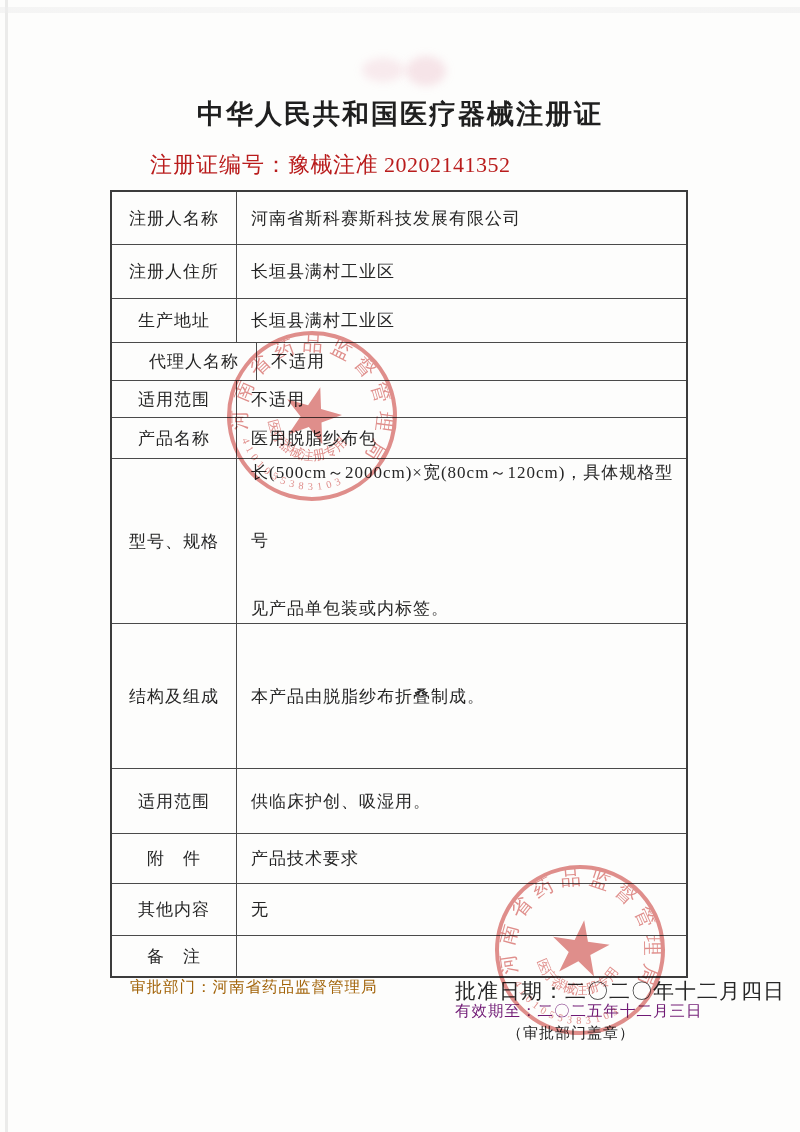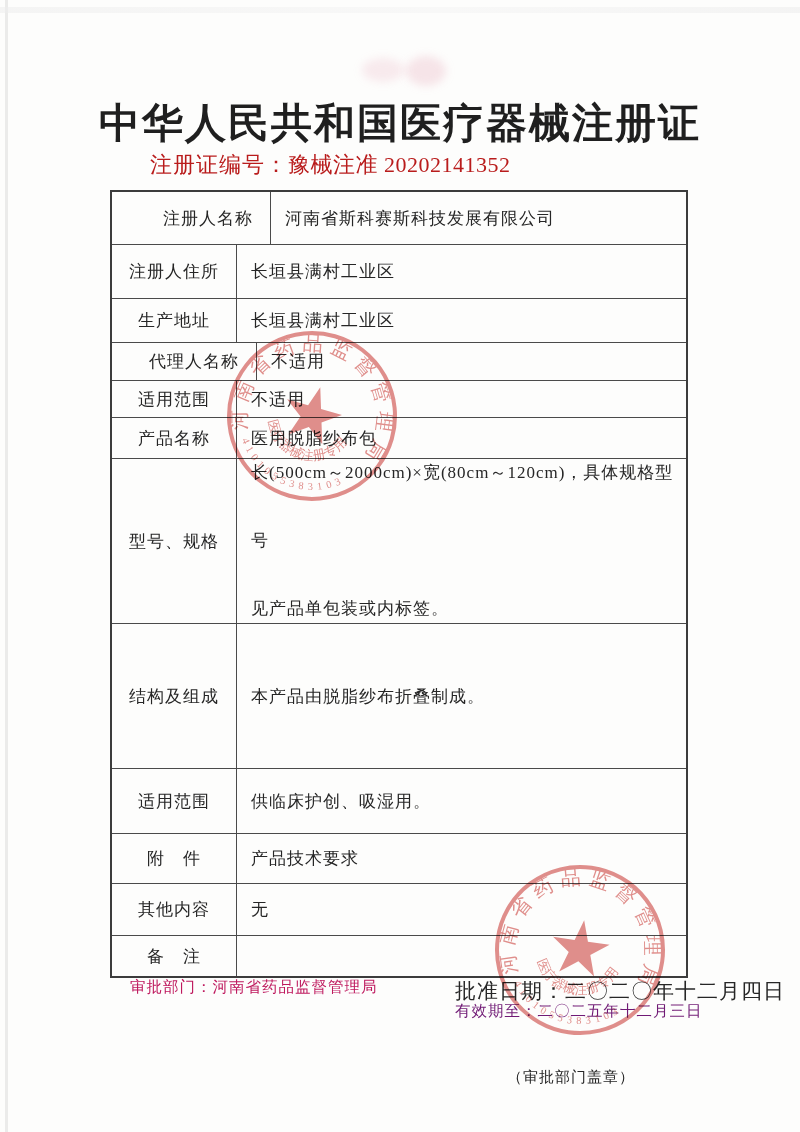--- a/index.html
+++ b/index.html
@@ -10,54 +10,54 @@
     color:#2d2d2d;
   }
   .scan-edge-left{position:absolute;left:5px;top:0;width:3px;height:100%;background:#e3e3e3;opacity:.7;}
   .scan-edge-top{position:absolute;left:0;top:7px;width:100%;height:6px;background:linear-gradient(to right,#ededed 0%,#f4f4f4 55%,#ececec 100%);opacity:.55;}
   .smudge{position:absolute;border-radius:50%;filter:blur(4px);}
   .smudge-a{left:362px;top:58px;width:42px;height:24px;background:rgba(226,150,170,.18);}
   .smudge-b{left:406px;top:56px;width:40px;height:30px;background:rgba(222,140,165,.22);}
 
   .doc-title{
     position:absolute;left:0;top:96px;width:100%;
-    text-align:center;font-size:41px;font-weight:bold;letter-spacing:2px;color:#1f1f1f;
+    text-align:center;font-size:27px;font-weight:bold;letter-spacing:2px;color:#1f1f1f;
   }
   .cert-line{
     position:absolute;left:150px;top:150px;font-size:22px;letter-spacing:1px;color:#b91c1c;
   }
   .cert-line .num{letter-spacing:.5px;}
 
   .cert-table{
     position:absolute;left:110px;top:190px;width:578px;
     border:2px solid #3c3c3c;box-sizing:border-box;
     display:flex;flex-direction:column;
   }
   .trow{display:flex;border-top:1.5px solid #4a4a4a;box-sizing:border-box;}
-  .trow:first-child{border-top:none;padding-left:34px;}
+  .trow:first-child{border-top:none;}
   .tlabel{
     width:125px;flex:0 0 125px;border-right:1.5px solid #4a4a4a;box-sizing:border-box;
     display:flex;align-items:center;justify-content:center;
     font-size:17px;letter-spacing:1px;text-align:center;color:#262626;
   }
   .tvalue{
     flex:1;display:flex;align-items:center;box-sizing:border-box;
     padding-left:14px;padding-right:10px;
     font-size:17px;letter-spacing:1px;color:#262626;
     white-space:pre-line;
   }
   .h52{height:52px;} .h54{height:54px;} .h44{height:44px;} .h38{height:38px;padding-left:20px;}
   .h37{height:37px;} .h41{height:41px;} .h165{height:165px;} .h145{height:145px;}
   .h65{height:65px;} .h50{height:50px;}
   .tall-lines .tvalue{line-height:68px;}
 
-  .footer-left{position:absolute;left:130px;top:977px;font-size:15.5px;letter-spacing:1px;color:#be185d;}
+  .footer-left{position:absolute;left:130px;top:977px;font-size:15.5px;letter-spacing:1px;color:#a16207;}
   .footer-date1{position:absolute;left:455px;top:977px;font-size:21px;letter-spacing:1px;color:#262626;}
   .footer-date2{position:absolute;left:455px;top:1001px;font-size:15.5px;letter-spacing:1px;color:#701a75;}
-  .footer-stamp-note{position:absolute;left:507px;top:1024px;font-size:15px;letter-spacing:1px;color:#262626;margin-top:44px;}
+  .footer-stamp-note{position:absolute;left:507px;top:1024px;font-size:15px;letter-spacing:1px;color:#262626;}
 
   .seal{
     position:absolute;width:220px;height:220px;
     opacity:.62;mix-blend-mode:multiply;pointer-events:none;
     color:#cf4a46;
   }
   .seal-upper{left:202px;top:306px;}
   .seal-lower{left:470px;top:840px;}
   .seal text{font-family:"Liberation Serif","DejaVu Serif",serif;}
 </style>

